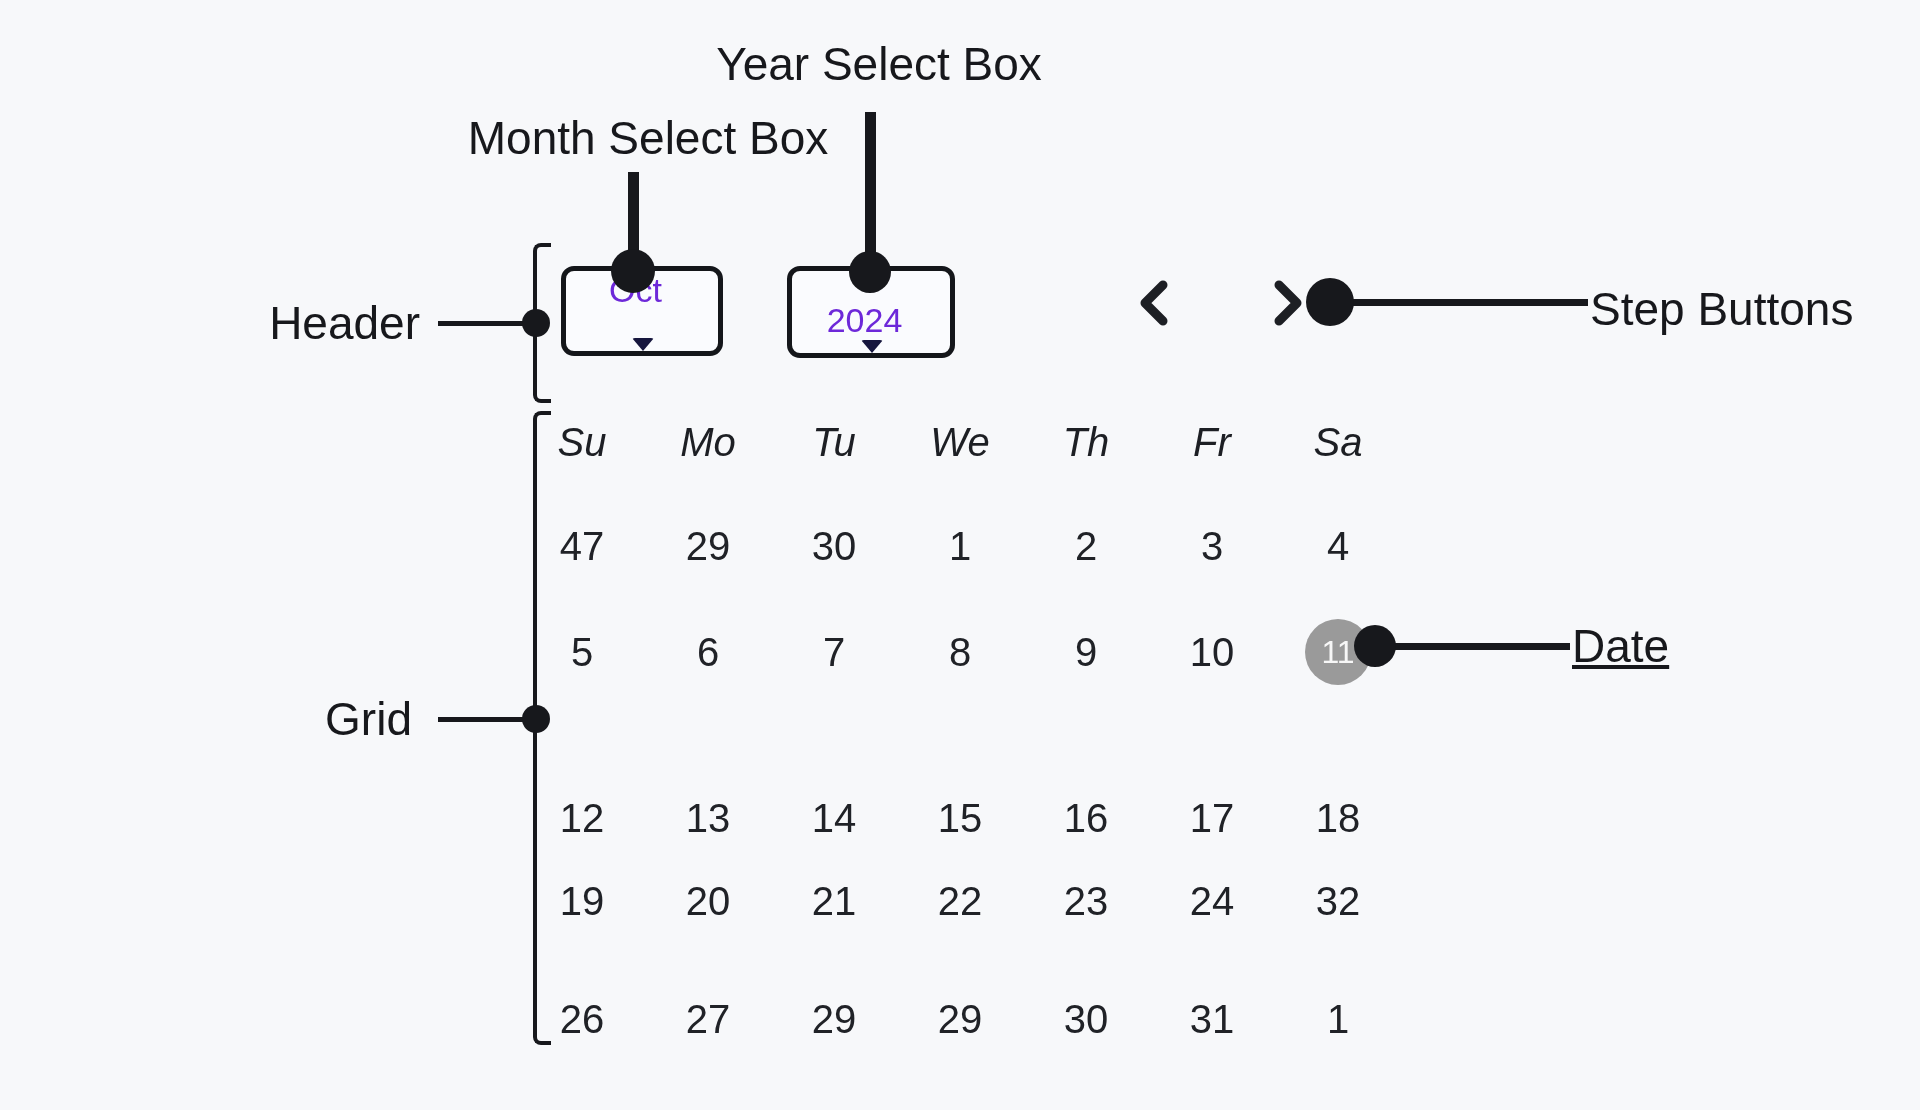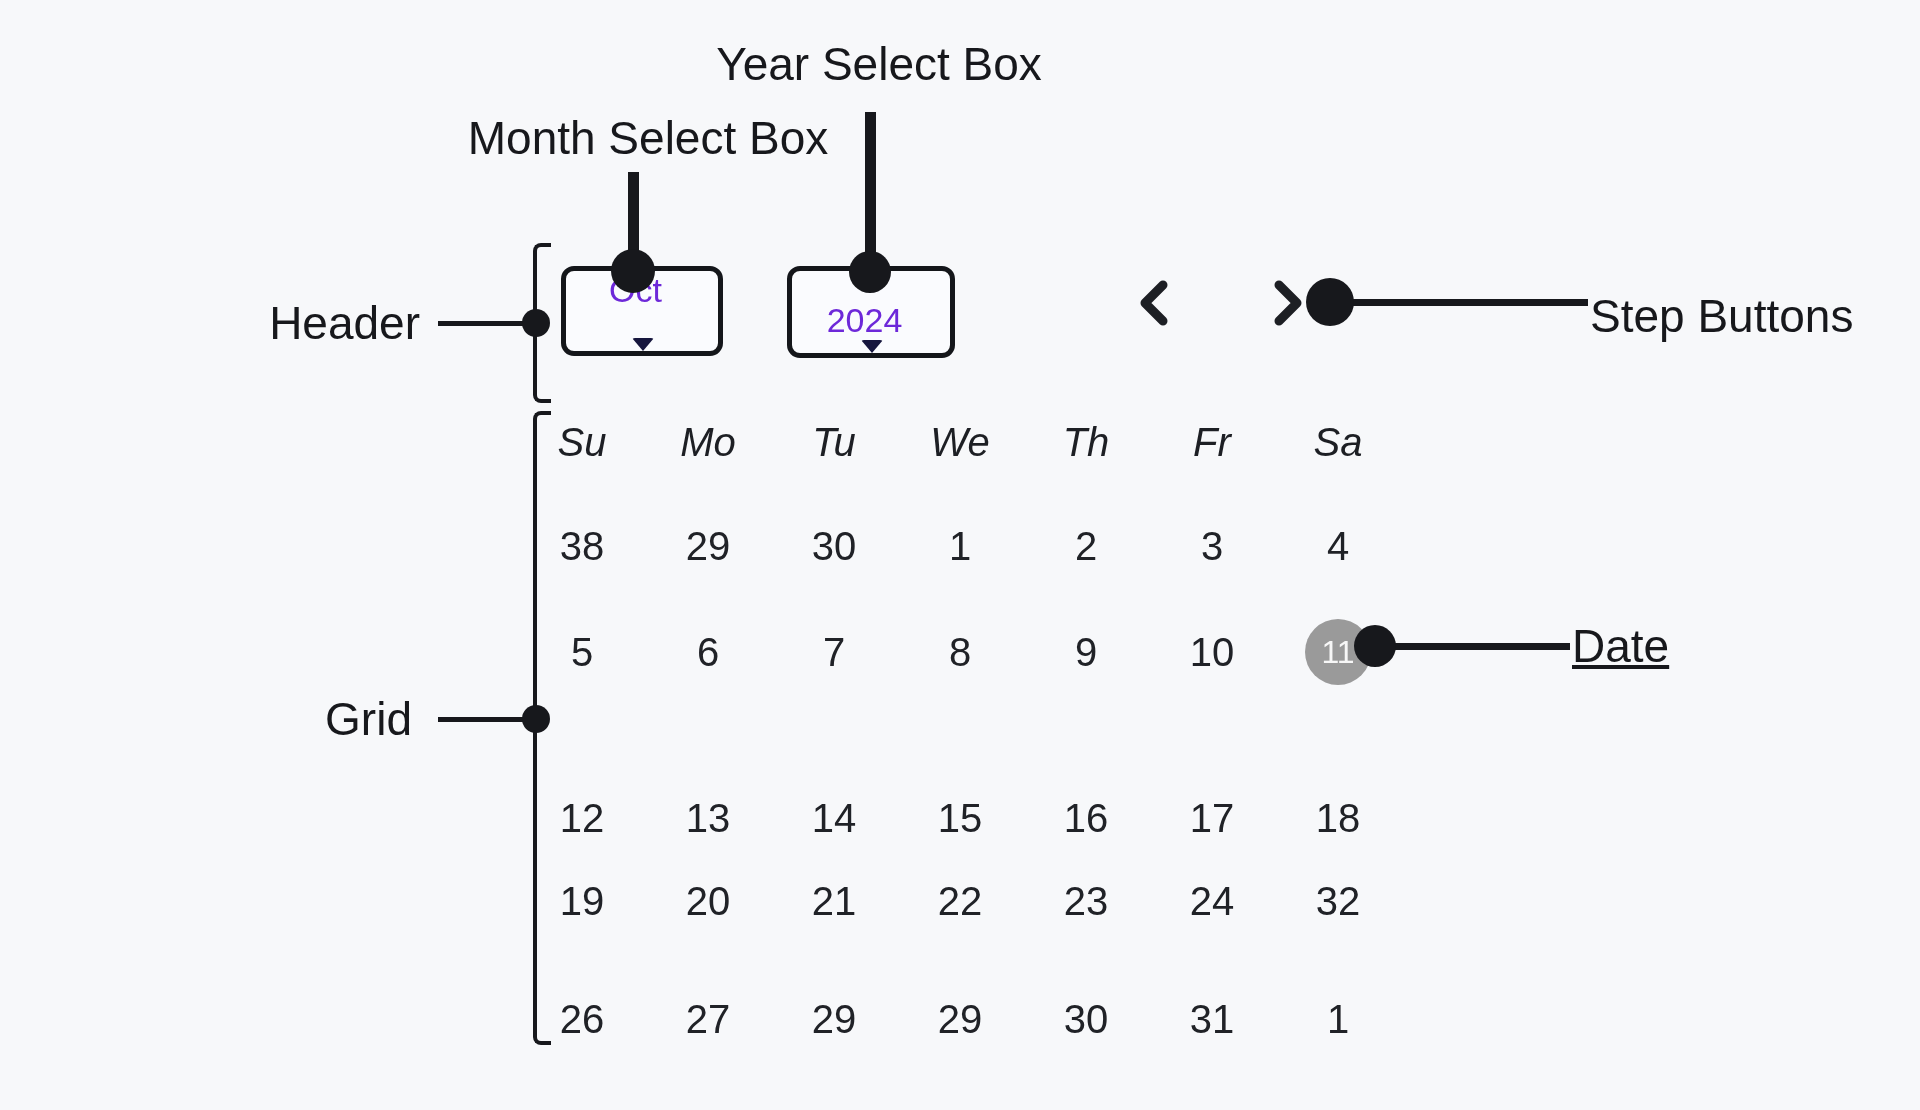--- a/index.html
+++ b/index.html
@@ -25,21 +25,21 @@
     position:absolute;
     font-size:46px;
     line-height:56px;
     color:var(--ink);
     white-space:nowrap;
   }
   .lbl-year{top:36px;left:879px;transform:translateX(-50%);}
   .lbl-month{top:110px;left:648px;transform:translateX(-50%);}
   .lbl-header{top:295px;right:1500px;}
   .lbl-grid{top:691px;right:1508px;}
-  .lbl-step{top:288px;left:1590px;}
+  .lbl-step{top:281px;left:1590px;}
   .lbl-date{top:618px;left:1572px;text-decoration:underline;}
 
   
   .ann-line{position:absolute;background:var(--ink);z-index:6;}
   .line-month{left:628px;top:172px;width:11px;height:100px;}
   .line-year{left:865px;top:112px;width:11px;height:162px;}
   .line-header{left:438px;top:321px;width:98px;height:5px;}
   .line-grid{left:438px;top:717px;width:98px;height:5px;}
   .line-step{left:1330px;top:299px;width:258px;height:7px;}
   .line-date{left:1375px;top:643px;width:195px;height:7px;}
@@ -165,21 +165,21 @@
       <div class="cal-row" style="top: 0px; font-style: italic;">
         <div class="cal-cell weekday">Su</div>
         <div class="cal-cell weekday">Mo</div>
         <div class="cal-cell weekday">Tu</div>
         <div class="cal-cell weekday">We</div>
         <div class="cal-cell weekday">Th</div>
         <div class="cal-cell weekday">Fr</div>
         <div class="cal-cell weekday">Sa</div>
       </div>
       <div class="cal-row" style="top: 104px;">
-        <div class="cal-cell day">38</div>
+        <div class="cal-cell day">47</div>
         <div class="cal-cell day">29</div>
         <div class="cal-cell day">30</div>
         <div class="cal-cell day">1</div>
         <div class="cal-cell day">2</div>
         <div class="cal-cell day">3</div>
         <div class="cal-cell day">4</div>
       </div>
       <div class="cal-row" style="top: 210px;">
         <div class="cal-cell day">5</div>
         <div class="cal-cell day">6</div>

